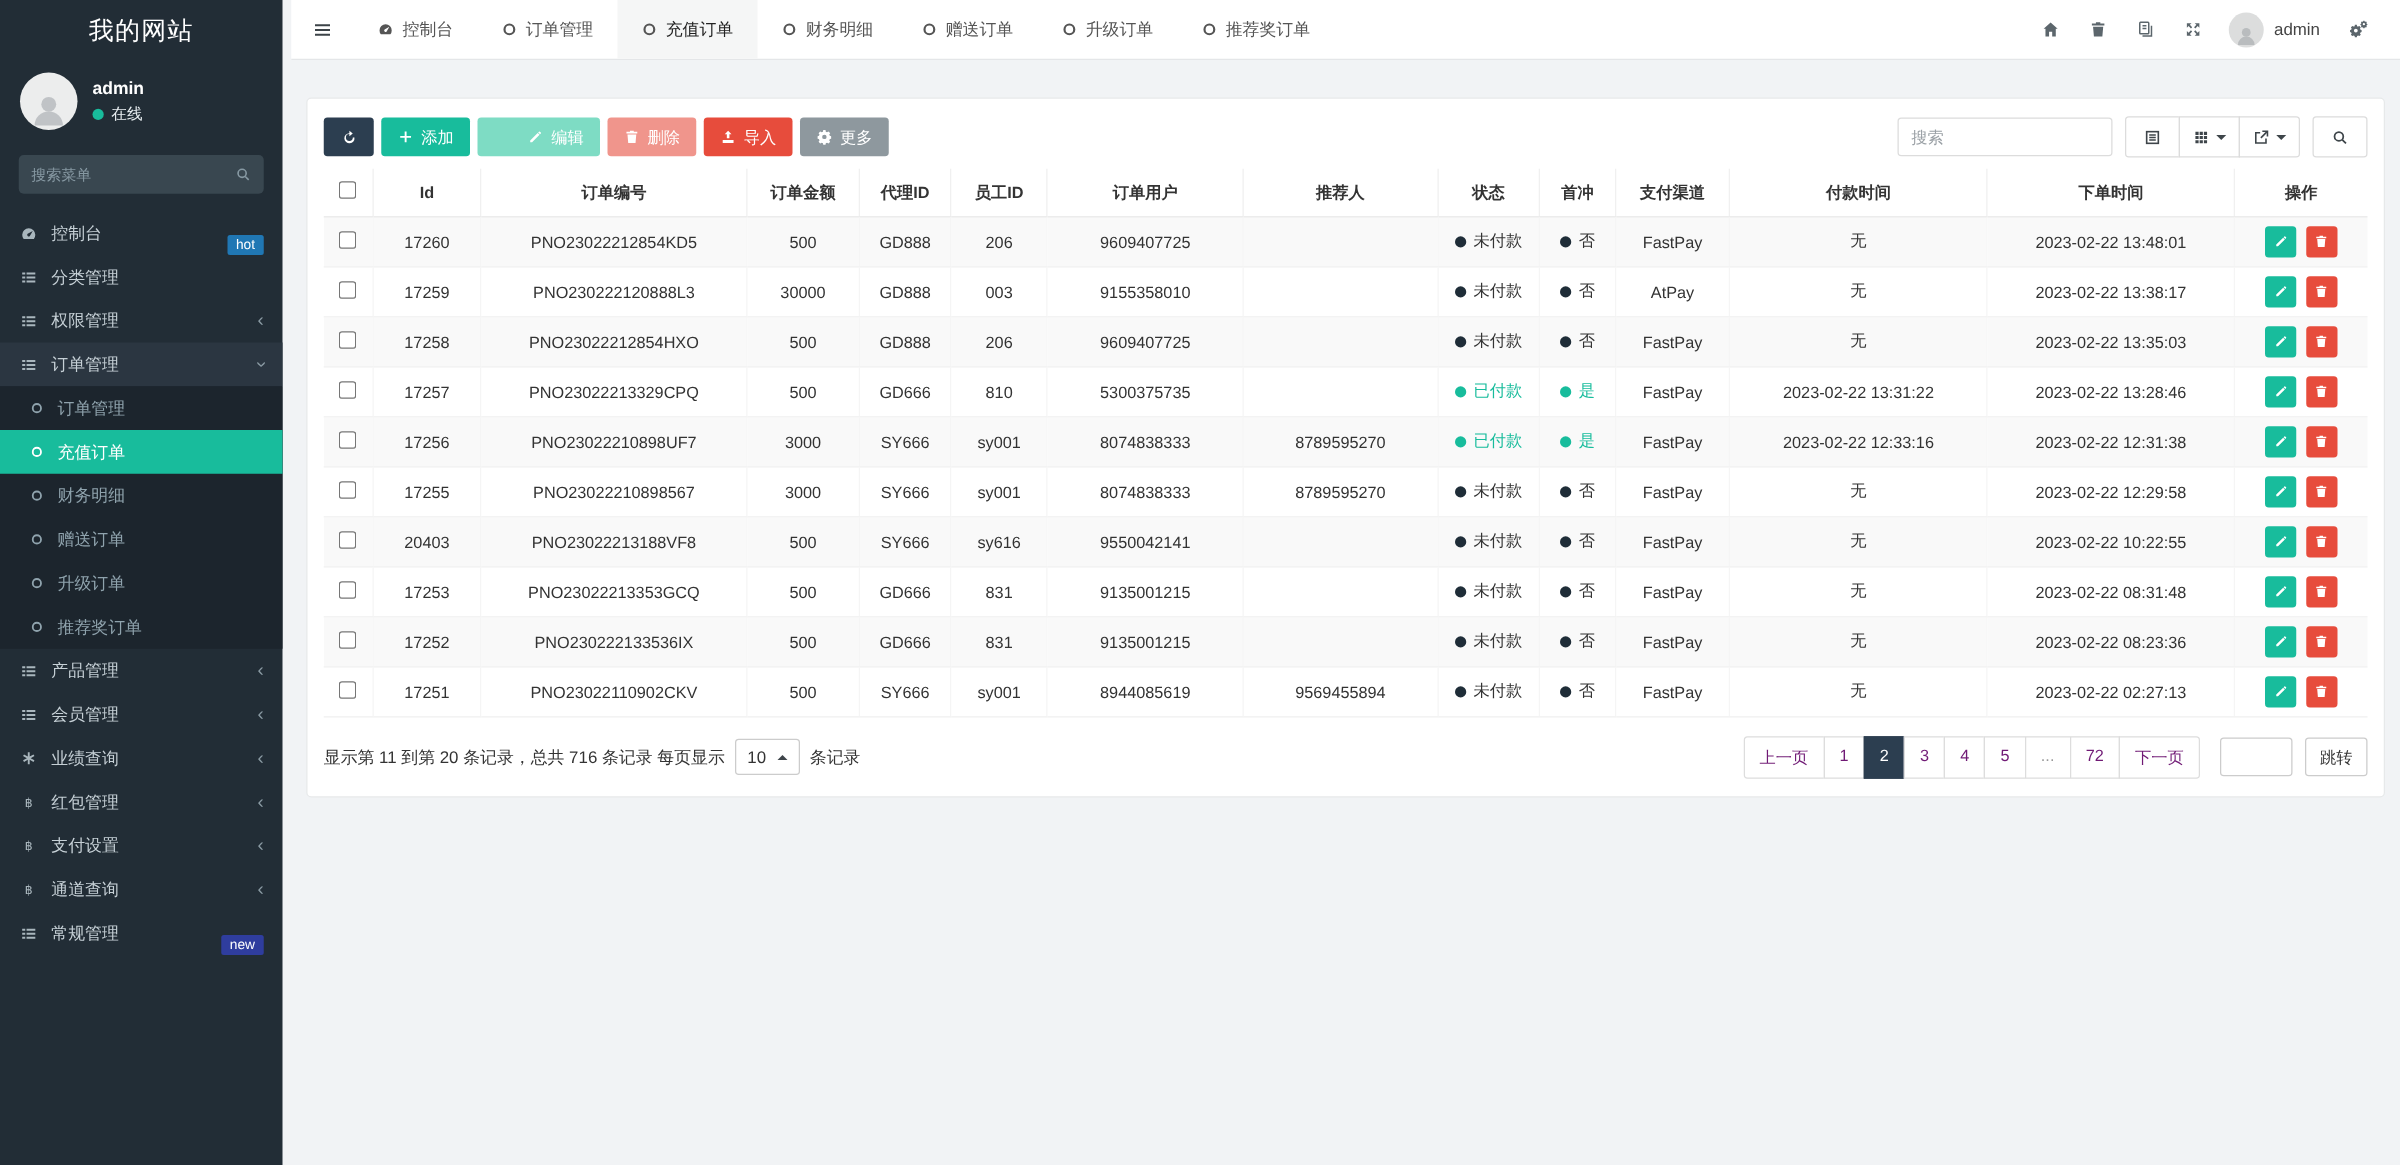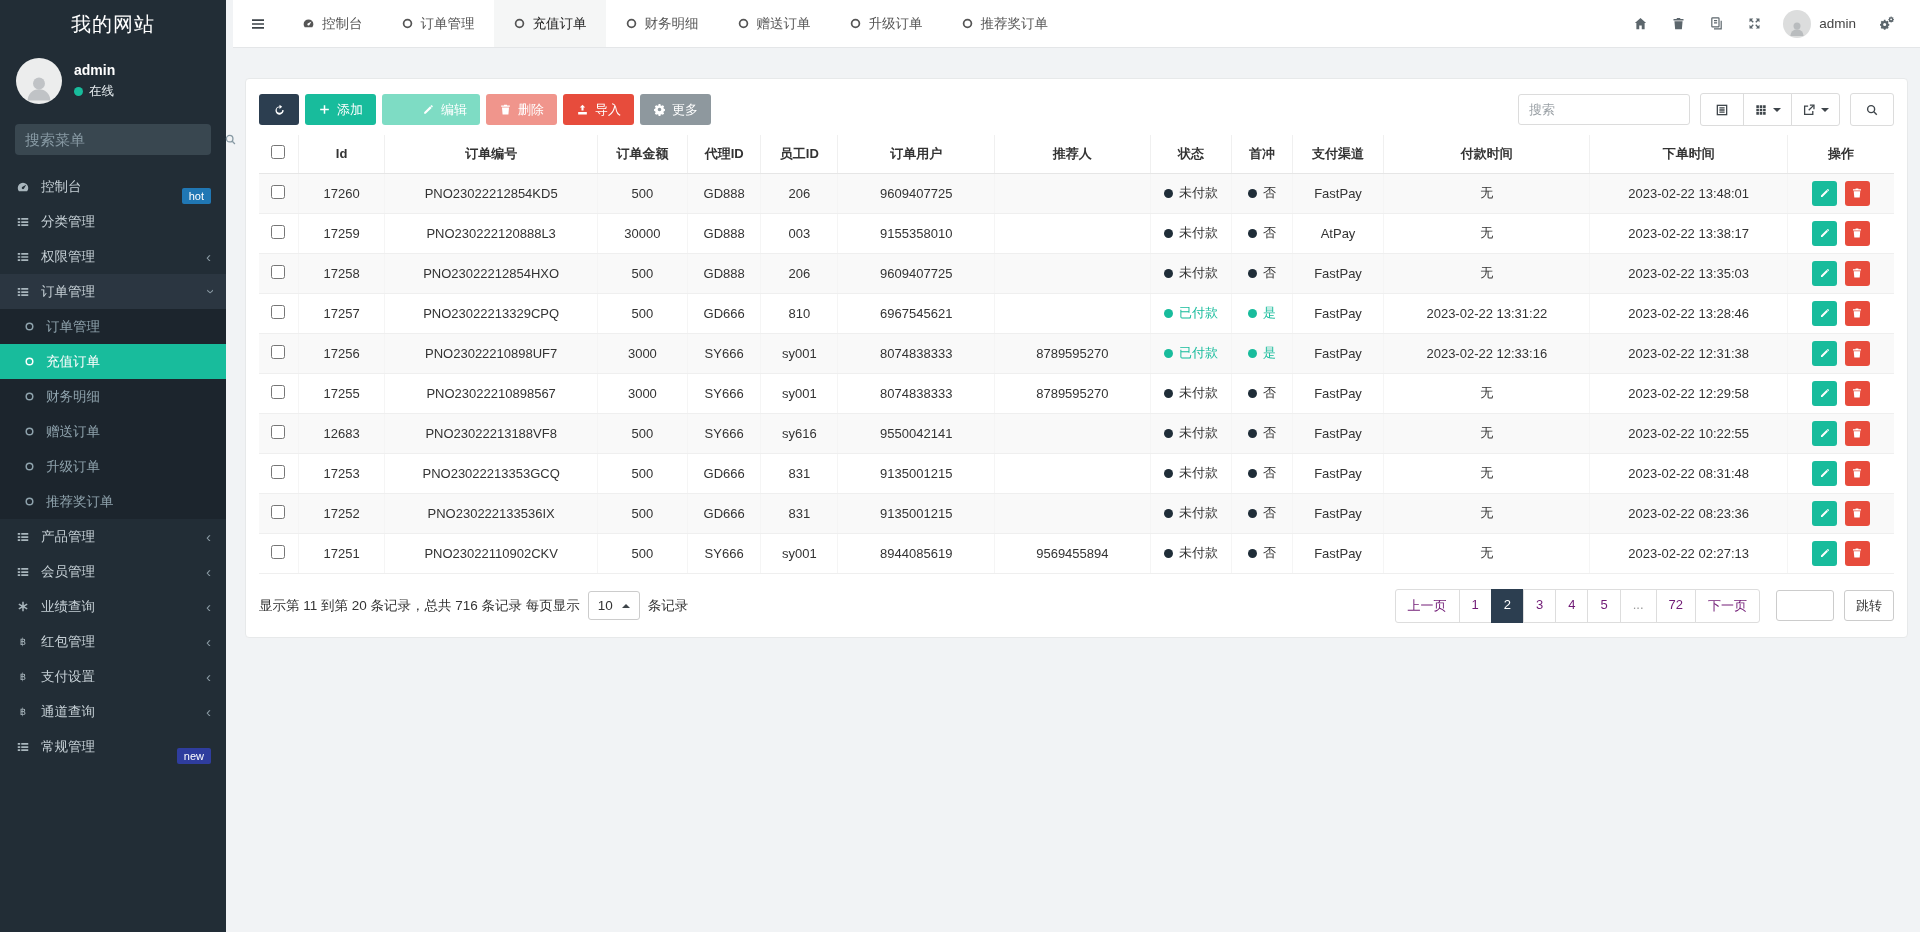--- a/index.html
+++ b/index.html
@@ -14,21 +14,21 @@
           color:#fff; font-size:20px; letter-spacing:1px; }
   .user-panel { display:flex; align-items:center; gap:12px; padding:10px 16px 12px; }
   .avatar { width:46px; height:46px; border-radius:50%; background:#eceded; display:flex;
             align-items:flex-end; justify-content:center; overflow:hidden; }
   .avatar svg { width:34px; height:34px; color:#c0c3c6; }
   .user-meta .u-name { color:#fff; font-size:14px; font-weight:bold; margin-bottom:5px; }
   .u-status { color:#e8eef1; font-size:12.5px; display:flex; align-items:center; gap:6px; }
   .u-dot { width:9px; height:9px; border-radius:50%; background:#18bc9c; display:inline-block; }
   .side-search { margin:8px 15px 14px; background:#394750; border-radius:4px; height:31px;
                  display:flex; align-items:center; padding:0 10px; }
-  .side-search input { flex:1; background:transparent; border:none; outline:none; color:#cfd8dd; font-size:15px; }
+  .side-search input { flex:1; background:transparent; border:none; outline:none; color:#cfd8dd; font-size:12px; }
   .side-search input::placeholder { color:#8799a3; }
   .side-search .icon { color:#8799a3; } .side-search svg { width:13px; height:13px; }
 
   .menu { }
   .menu-item { height:35px; display:flex; align-items:center; gap:10px; padding:0 15px;
                color:#c6d0d6; cursor:pointer; font-size:13.5px; }
   .menu-item .mi-icon { width:16px; color:#a9b6bd; display:flex; justify-content:center; }
   .menu-item .mi-icon svg { width:14px; height:14px; }
   .menu-item.expanded { background:#2b3641; }
   .mi-badge { margin-left:auto; color:#fff; font-size:11px; padding:2px 7px; border-radius:2px;margin-top:19px; }
@@ -663,21 +663,21 @@
               </button>
     </td>
   </tr>
           <tr>
     <td><input type="checkbox" style=""></td>
     <td>17257</td>
     <td>PNO23022213329CPQ</td>
     <td>500</td>
     <td>GD666</td>
     <td>810</td>
-    <td>6967545621</td>
+    <td>5300375735</td>
     <td></td>
     <td class="c-status paid"><span class="dot"></span><span class="val">已付款</span></td>
     <td class="c-first paid"><span class="dot"></span><span class="val">是</span></td>
     <td>FastPay</td>
     <td>2023-02-22 13:31:22</td>
     <td>2023-02-22 13:28:46</td>
     <td>
       <button class="act edit">
                 <span class="icon">
                   <svg viewBox="0 0 24 24" fill="currentColor">
@@ -751,21 +751,21 @@
                 <span class="icon">
                   <svg viewBox="0 0 24 24" fill="currentColor">
                     <path d="M9.2 3h5.6v1.6H20V7H4V4.6h5.2zM5.5 8.5h13L17.4 21H6.6z"></path>
                   </svg>
                 </span>
               </button>
     </td>
   </tr>
           <tr>
     <td><input type="checkbox" style=""></td>
-    <td>12683</td>
+    <td>20403</td>
     <td>PNO23022213188VF8</td>
     <td>500</td>
     <td>SY666</td>
     <td>sy616</td>
     <td>9550042141</td>
     <td></td>
     <td class="c-status"><span class="dot"></span><span class="val">未付款</span></td>
     <td class="c-first"><span class="dot"></span><span class="val">否</span></td>
     <td>FastPay</td>
     <td>无</td>

